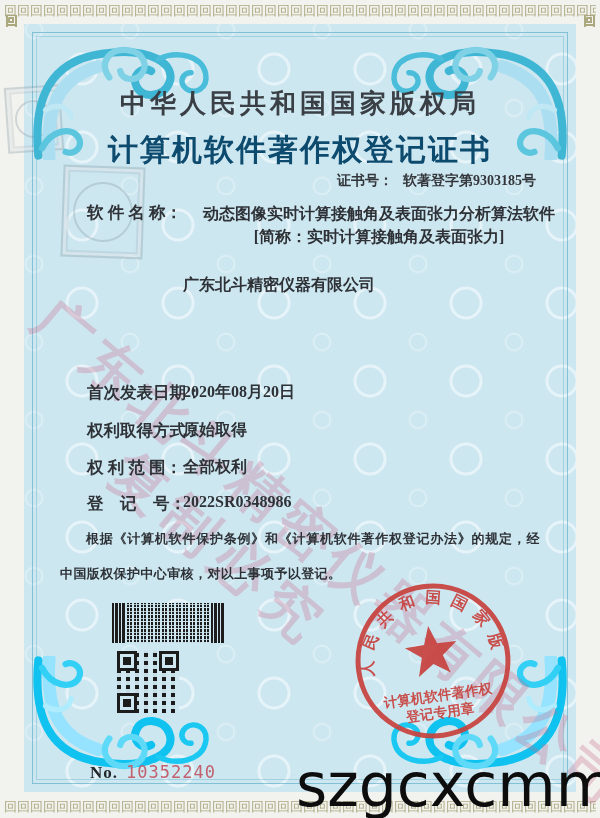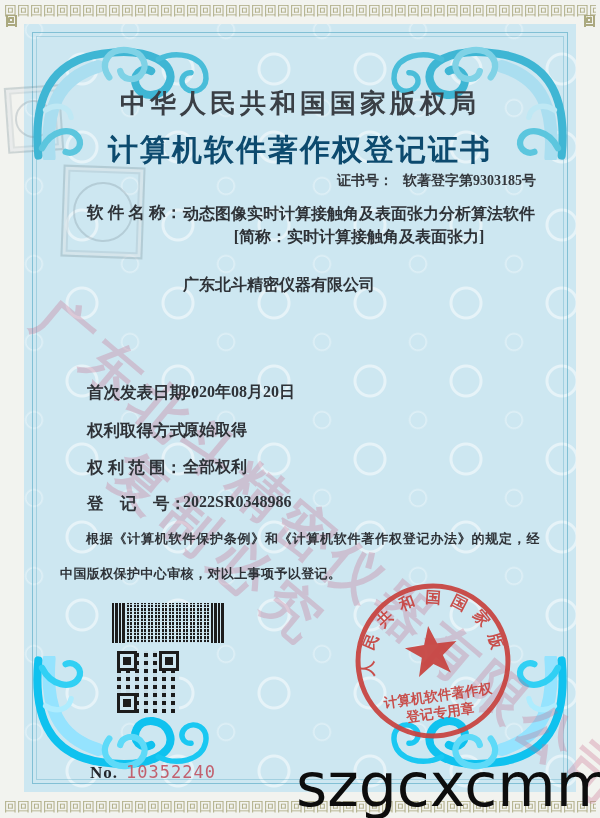--- a/index.html
+++ b/index.html
@@ -54,21 +54,21 @@
   .txt{position:absolute;z-index:6;color:#2e3237;text-align:center;}
   .issuer{left:0;right:0;top:86px;text-align:center;font-size:26px;font-weight:700;
           letter-spacing:4px;color:#3a3f45;}
   .cert-title{left:0;right:0;top:130px;text-align:center;font-size:30px;font-weight:700;
           letter-spacing:2px;color:#0c4a6e;}
   .certno{right:64px;top:172px;font-size:14px;font-weight:700;color:#33373c;}
   .certno .gap{display:inline-block;width:10px;}
 
   .field-label{left:70px;font-size:16.5px;font-weight:700;margin-left:17px;}
   .field-value{left:183px;font-size:16px;font-weight:700;}
-  .f1{top:202px;} .f1v{top:202px;line-height:23px;}
+  .f1{top:202px;} .f1v{top:202px;line-height:23px;margin-left:20px;}
   .f2{top:275px;} .f3{top:344px;} .f4{top:382px;} .f5{top:420px;} .f6{top:457px;} .f7{top:493px;}
 
   .statement{left:60px;width:480px;top:521px;font-size:13px;font-weight:600;
              line-height:35px;text-indent:2em;text-align:justify;letter-spacing:.4px;}
 
   
   .barcode{position:absolute;left:112px;top:603px;width:112px;height:40px;z-index:6;display:flex;}
   .bc-edge{width:13px;height:100%;
      background:repeating-linear-gradient(90deg,#1d1d1d 0 2px,rgba(207,231,241,.9) 2px 3px,#1d1d1d 3px 6px,rgba(207,231,241,.9) 6px 7px);}
   .bc-mid{flex:1;height:100%;margin:0 2px;

